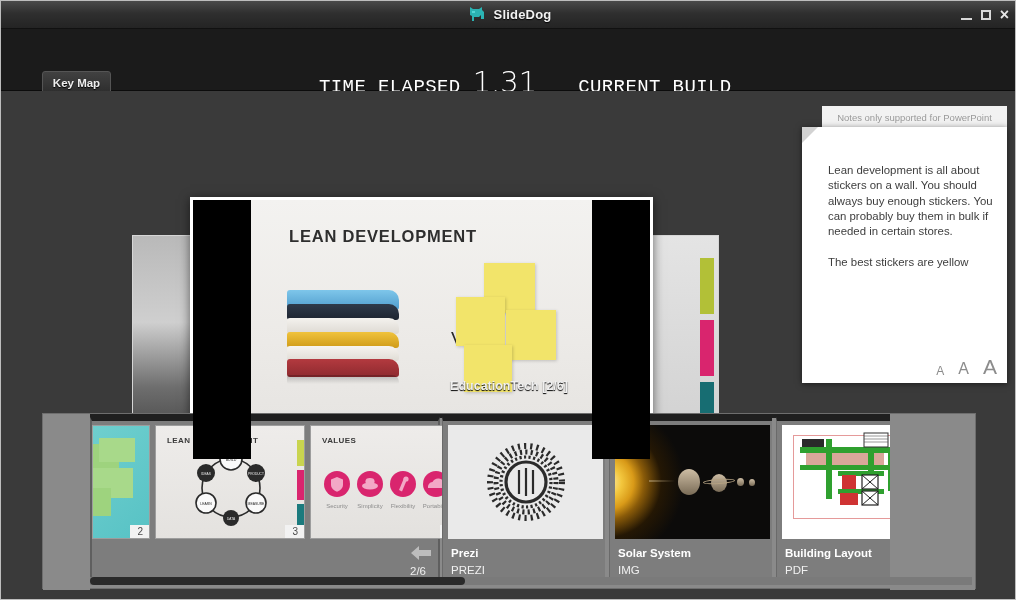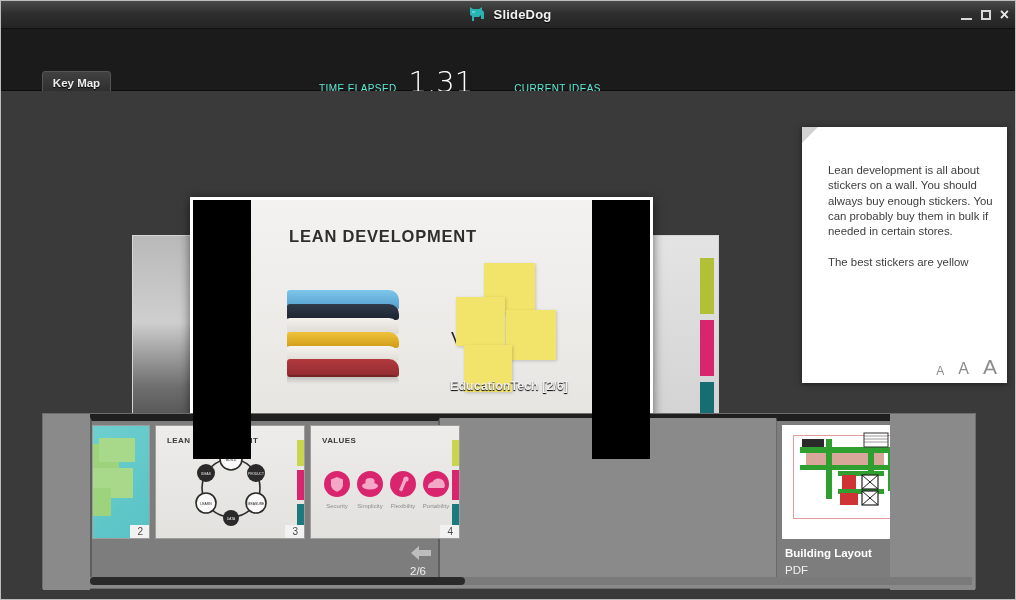--- a/index.html
+++ b/index.html
@@ -53,22 +53,22 @@
     color: #eee; font-size: 11.5px; font-weight: bold;
     display: flex; align-items: center; justify-content: center;
     cursor: pointer; text-shadow: 0 1px 1px #000;
   }
   .timers {
     position: absolute; left: 318px; top: 36px;
     display: flex; align-items: baseline; gap: 12px;
     color: #fff;
   }
   .timer-label {
-    font-size: 10px; color: #5eead4; letter-spacing: .4px;
-    font-family: Liberation Sans, sans-serif;
+    font-size: 19px; color: #ffffff; letter-spacing: .4px;
+    font-family: Liberation Mono, monospace;
   }
   .timer-value {
     font-size: 29px; font-weight: 300; color: #ffffff; letter-spacing: 0px;
     font-family: "DejaVu Sans", sans-serif;
   }
   .timer-gap { width: 17px; display: inline-block; }
   .endshow-btn {
     position: absolute; left: 847px; top: 42px;
     width: 136px; height: 32px;
     background: linear-gradient(to bottom, #f0277e 0%, #e0136c 50%, #cc0a5e 100%);
@@ -300,21 +300,21 @@
     </div>
   </div>
 
   <div class="toolbar">
     <div class="keymap-btn">Key Map</div>
 
     <div class="timers">
       <span class="timer-label">TIME ELAPSED</span>
       <span class="timer-value">1.31</span>
       <span class="timer-gap"></span>
-      <span class="timer-label">CURRENT IDEAS</span>
+      <span class="timer-label">CURRENT BUILD</span>
     </div>
 
   </div>
 
   <div class="stage">
 
     <div class="bg-slide bg-left"></div>
 
     <div class="bg-slide bg-right">
       <i class="tab tab1"></i>
@@ -352,20 +352,21 @@
 
           <div class="slide-footer">SLIDEDOG DEMO STUFF</div>
         </div>
       </div>
     </div>
 
     <div class="file-label">EducationTech [2/6]</div>
   </div>
 
   <div class="notes-shell">
+    <div class="notes-header">Notes only supported for PowerPoint</div>
     <div class="notes-body">
       <i class="fold-corner"></i>
       <div class="notes-text">Lean development is all about stickers on a wall. You should always buy enough stickers. You can probably buy them in bulk if needed in certain stores.
 
 The best stickers are yellow</div>
       <div class="font-sizes">
         <span class="fs fs-s">A</span>
         <span class="fs fs-m">A</span>
         <span class="fs fs-l">A</span>
       </div>
@@ -440,21 +441,56 @@
         <div class="group-footer">
           <div class="nav-arrow">
             <svg width="22" height="16" viewBox="0 0 22 16">
               <path d="M9 1 L9 5 L21 5 L21 11 L9 11 L9 15 L1 8 Z" fill="#bdbdbd"></path>
             </svg>
           </div>
           <div class="slide-count">2/6</div>
         </div>
       </div>
 
-
+      <div class="file-card" style="left:352px;">
+        <div class="card-thumb">
+          <div class="prezi-wrap">
+            <svg width="86" height="86" viewBox="0 0 86 86">
+              <g stroke="#2b2b2b" stroke-width="3.2">
+                <circle cx="43" cy="43" r="20" fill="none"></circle>
+                <circle cx="43" cy="43" r="25" fill="none" stroke-dasharray="2.2 2.4"></circle>
+                <circle cx="43" cy="43" r="30" fill="none" stroke-dasharray="2.2 3.2" stroke-width="5"></circle>
+                <circle cx="43" cy="43" r="36" fill="none" stroke-dasharray="2.2 4" stroke-width="6"></circle>
+              </g>
+              <g stroke="#2b2b2b" stroke-width="2.2">
+                <line x1="36" y1="31" x2="36" y2="55"></line>
+                <line x1="43" y1="29" x2="43" y2="57"></line>
+                <line x1="50" y1="31" x2="50" y2="55"></line>
+              </g>
+            </svg>
+          </div>
+        </div>
+        <div class="card-name">Prezi</div>
+        <div class="card-type">PREZI</div>
+      </div>
+
+      <div class="file-card" style="left:519px;">
+        <div class="card-thumb">
+          <div class="solar">
+            <i class="dust"></i>
+            <i class="planet p1"></i>
+            <i class="planet p2"></i>
+            <i class="p-ring"></i>
+            <i class="planet p3"></i>
+            <i class="planet p4"></i>
+          </div>
+        </div>
+        <div class="card-name">Solar System</div>
+        <div class="card-type">IMG</div>
+      </div>
 
       <div class="file-card" style="left:686px;">
         <div class="card-thumb">
           <div class="blueprint">
             <i class="bp-frame"></i>
             <svg viewBox="0 0 155 114" style="position:absolute;left:0;top:0;width:155px;height:114px;">
               <rect x="24" y="26" width="78" height="14" fill="#d9a79a"></rect>
               <rect x="18" y="22" width="92" height="6" fill="#2fa02f"></rect>
               <rect x="18" y="40" width="92" height="5" fill="#2fa02f"></rect>
               <rect x="44" y="14" width="6" height="60" fill="#2fa02f"></rect>

